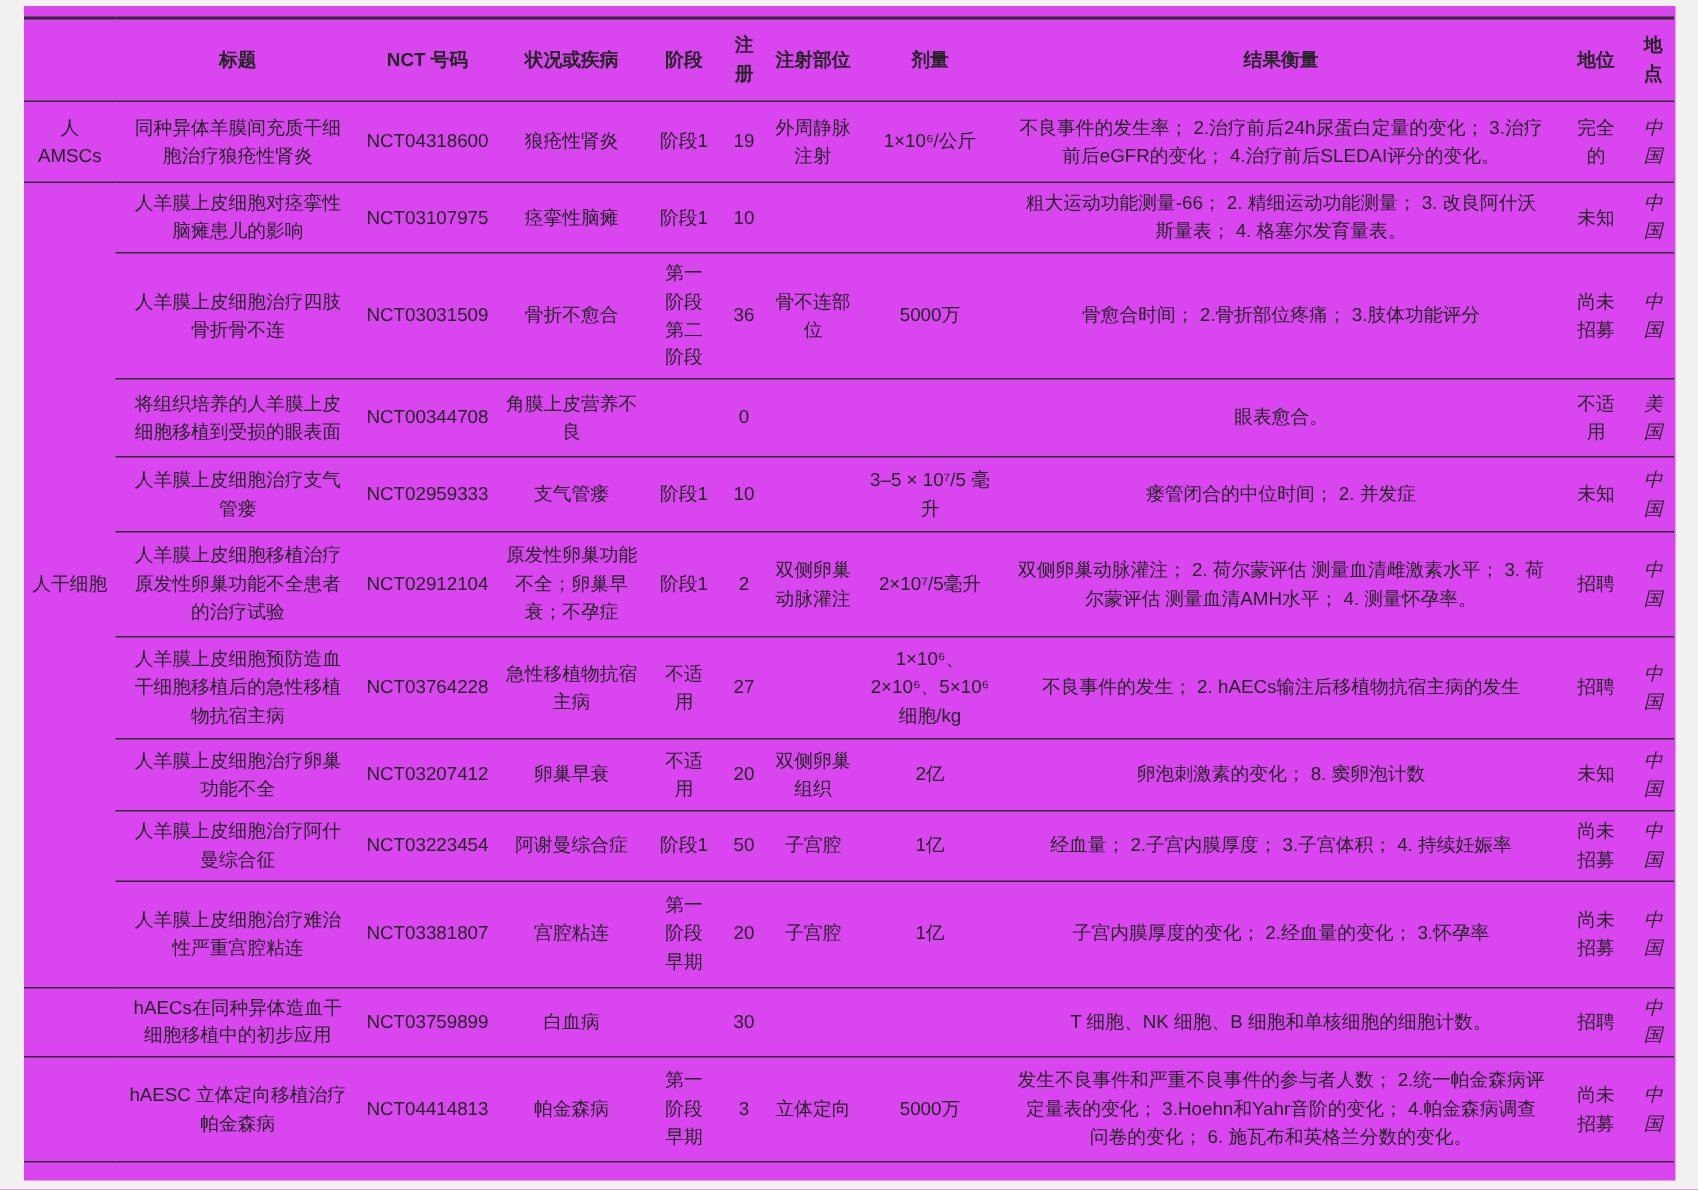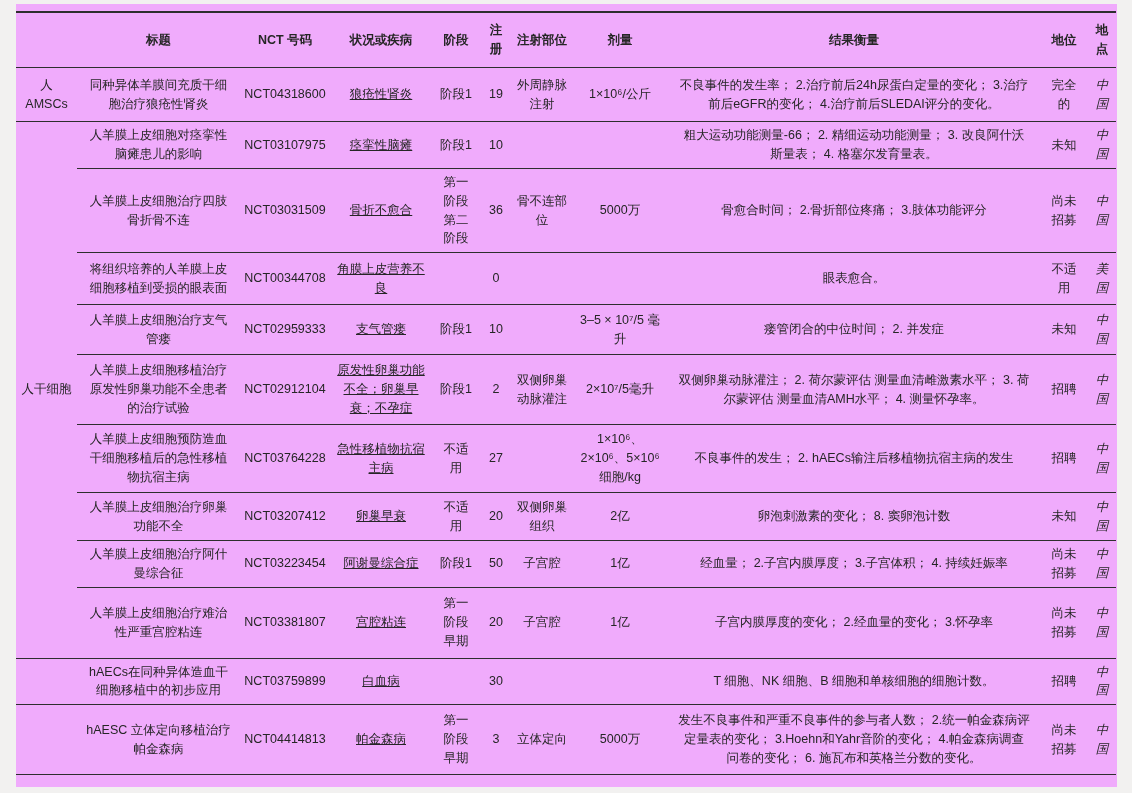--- a/index.html
+++ b/index.html
@@ -7,21 +7,21 @@
     width:1132px; height:793px;
     background:#f2f1f0;
     font-family:"Liberation Sans","DejaVu Sans",sans-serif;
     color:#262626;
     position:relative;
     overflow:hidden;
   }
   .card {
     position:absolute; left:16px; top:4px;
     width:1101px; height:783px;
-    background:#f0abfc;
+    background:#d946ef;
   }
   table.trials {
     position:absolute; left:0px; top:7px;
     width:1100px;
     border-collapse:collapse;
     table-layout:fixed;
     font-size:12.5px;
     line-height:1.5;
   }
   thead th {
@@ -36,21 +36,21 @@
   tbody td {
     border-bottom:1px solid #2e2e2e;
     text-align:center;
     vertical-align:middle;
     padding:4px 6px;
     word-break:break-word;
   }
   td.c-group { padding:4px 5px; }
   td.c-title { padding:4px 8px; }
   td.c-nct   { white-space:nowrap; padding:4px 2px; }
-  td.c-cond  { padding:4px 6px;text-decoration:underline; }
+  td.c-cond  { padding:4px 6px; }
   td.c-phase { padding:4px 7px; }
   td.c-enr   { padding:4px 2px; }
   td.c-site  { padding:4px 5px; }
   td.c-dose  { padding:4px 6px; }
   td.c-out   { padding:4px 10px; }
   td.c-stat  { padding:4px 6px; }
   td.c-loc   { padding:4px 4px;font-style:italic; }
 </style>
 </head>
 <body>

